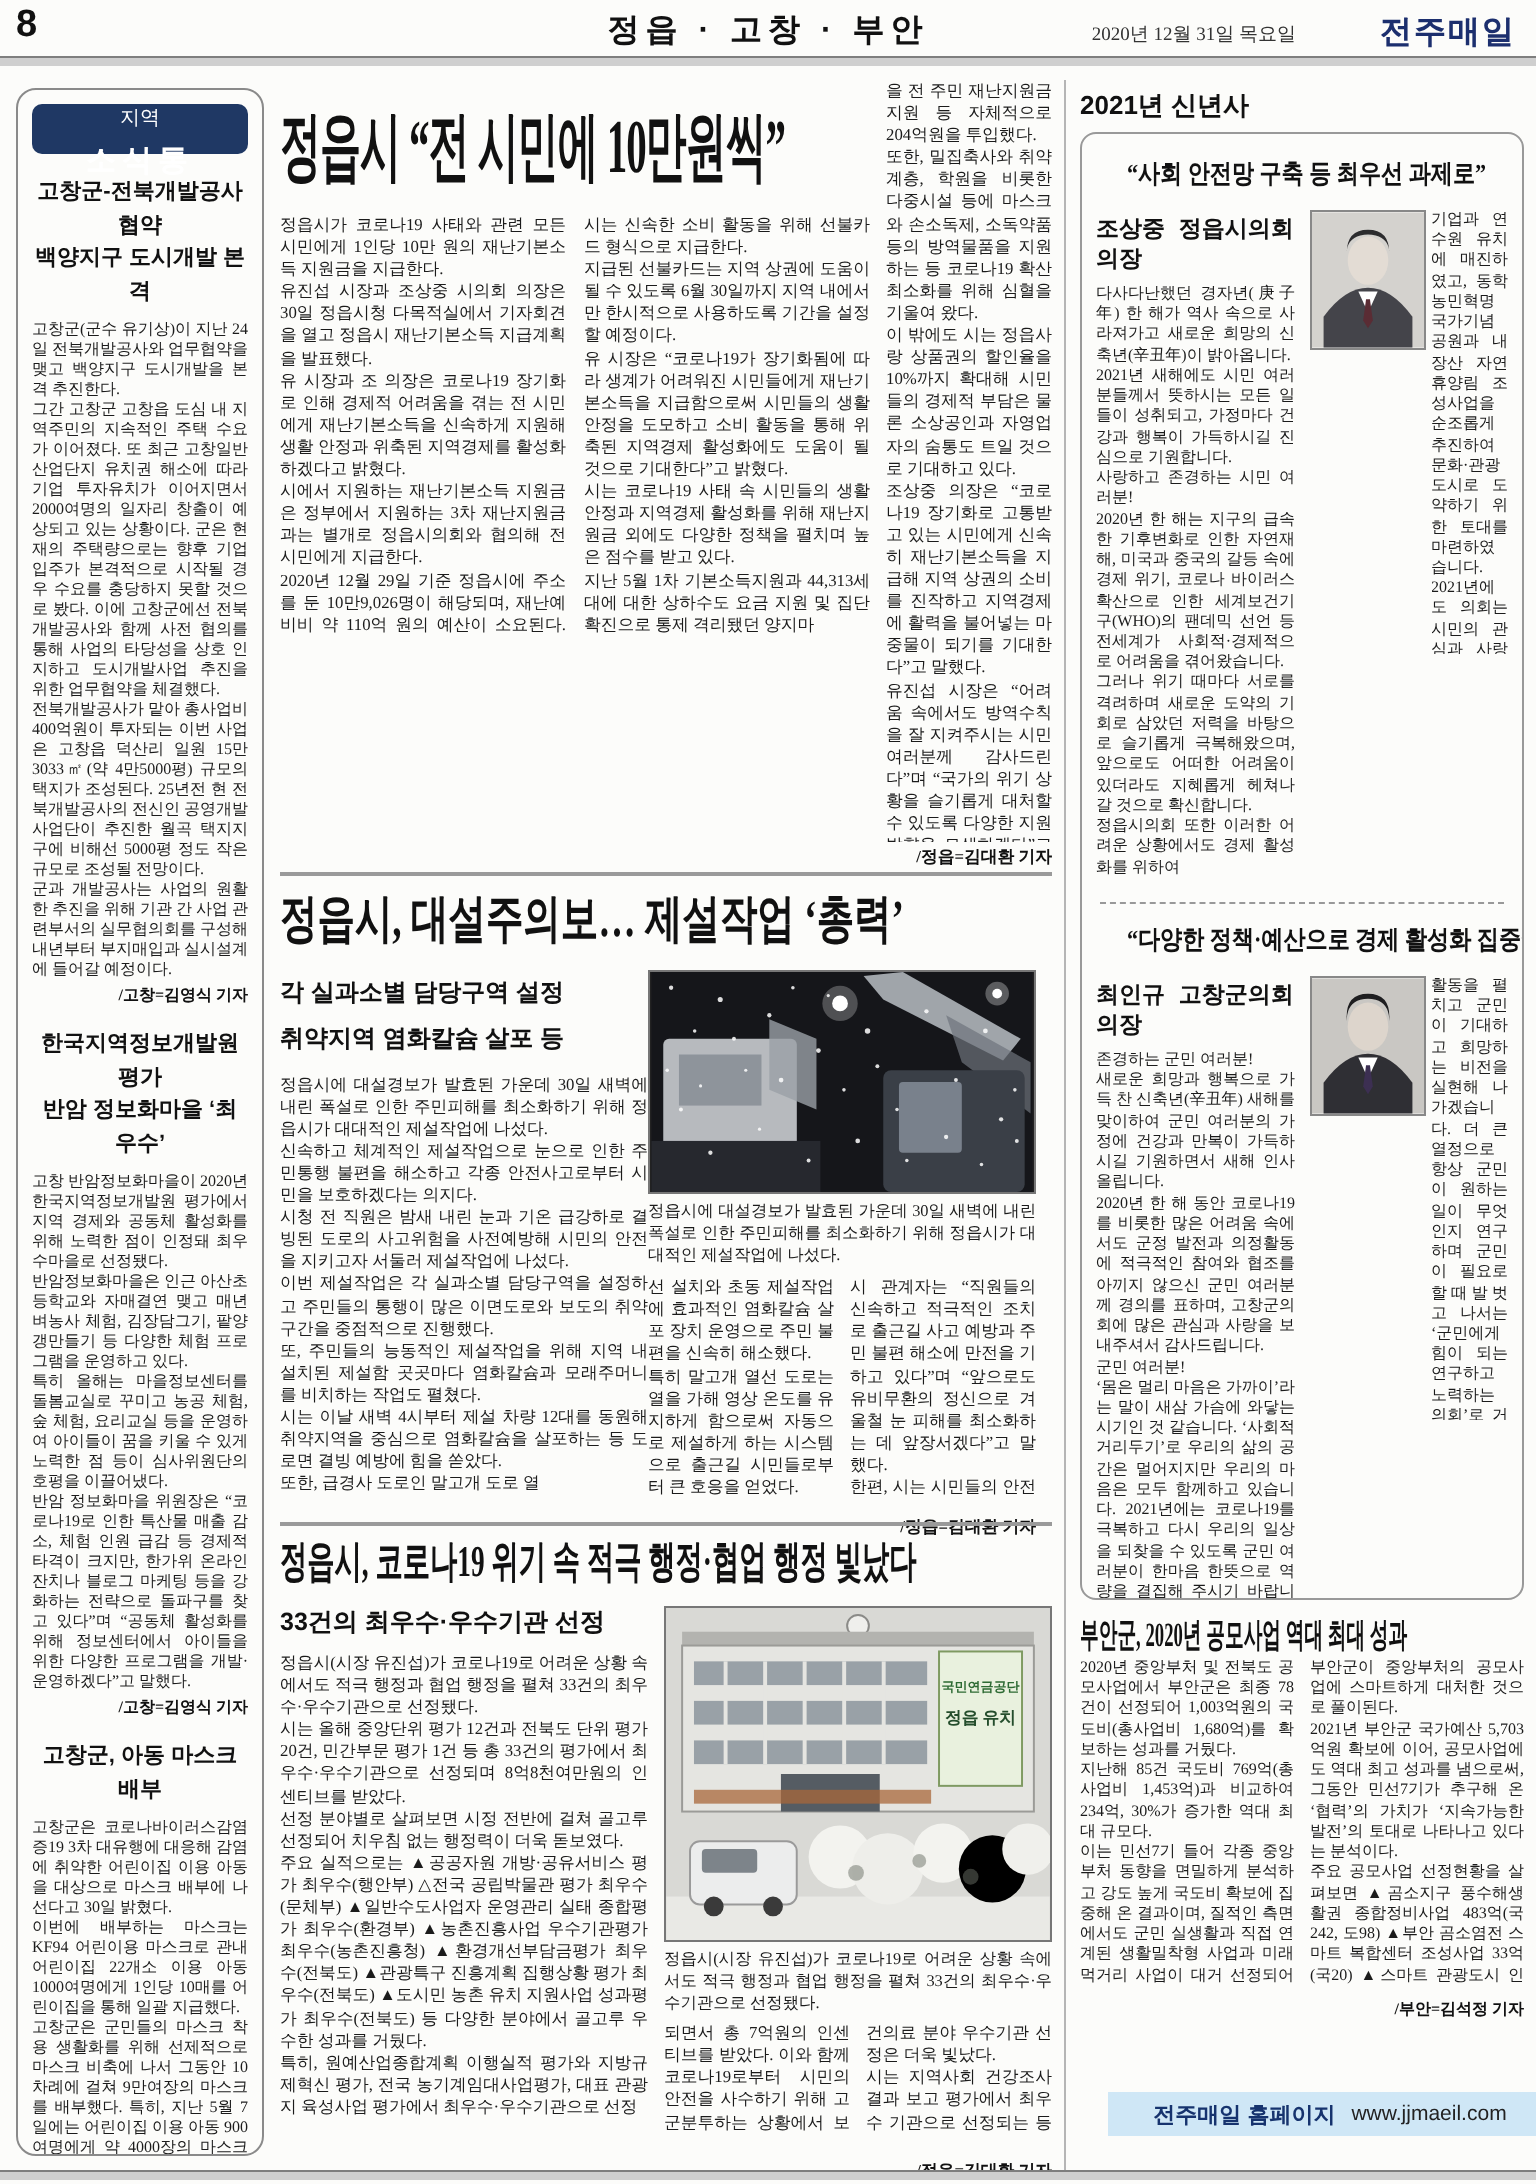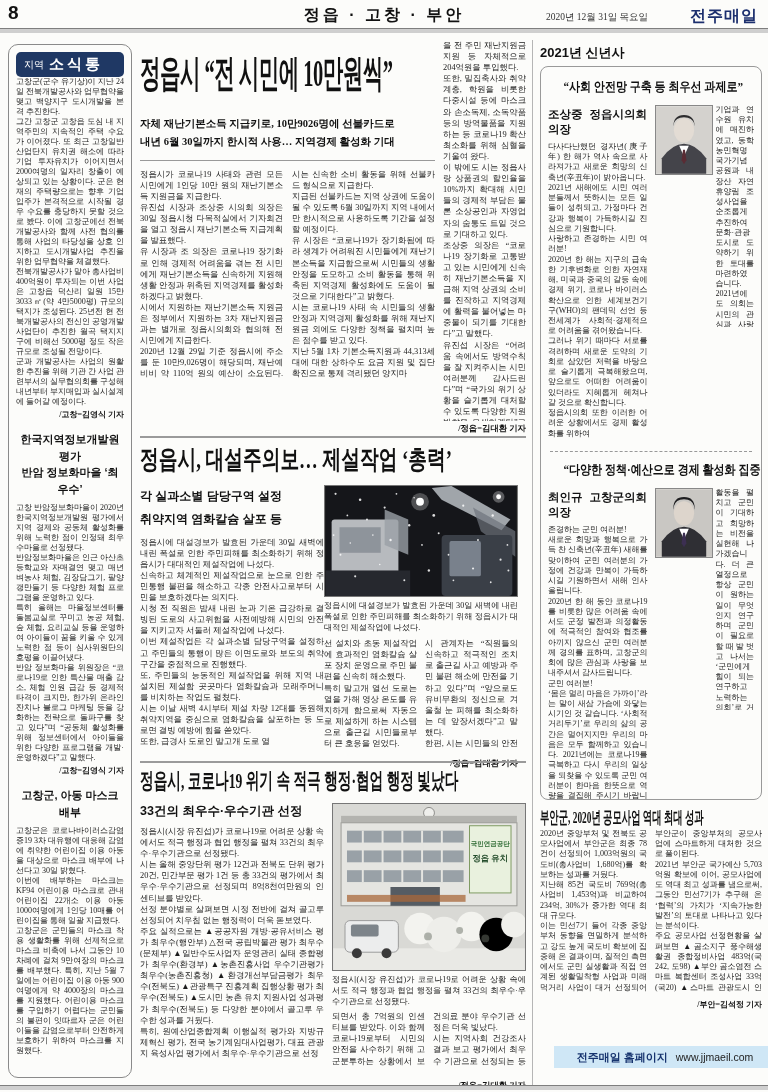--- a/index.html
+++ b/index.html
@@ -21,21 +21,21 @@
   
   .body { font-size:8.4px; line-height:1.32; text-align:justify; white-space:pre-line; overflow:hidden; color:#1b1b1b; }
   .byline { text-align:right; font-weight:bold; font-size:8.4px; padding-top:2px; }
   .colflex { display:flex; flex-direction:column; }
   .colflex > .body { flex:1; }
 
   
   .sidebar { position:absolute; left:8px; top:44px; width:124px; height:1034px;
     border:1.5px solid #8a8a8a; border-radius:10px; padding:7px 7px; overflow:hidden; }
   .sb-band { background:#1f3864; color:#fff; border-radius:5px; height:25px;
-    display:flex; align-items:center; gap:5px; padding:0 8px; }
+    display:flex; align-items:center; gap:5px; padding:0 8px;flex-direction:column; }
   .sb-small { font-size:10px; }
   .sb-big { font-size:15px; font-weight:bold; letter-spacing:3px; font-family:"Liberation Sans","DejaVu Sans",sans-serif;}
   .sb-title { font-size:11px; font-weight:bold; text-align:center; line-height:1.5;
     margin:11px 0 6px; white-space:pre-line; font-family:"Liberation Sans","DejaVu Sans",sans-serif;}
   .sb-body { font-size:8px; line-height:1.25; }
   .sb-byline { font-size:8px; }
 
   
   .main-article { position:absolute; left:140px; top:40px; width:386px; height:394px; display:flex; gap:8px; }
   .ma-left { width:295px; }
@@ -114,20 +114,22 @@
   <div class="h-date">2020년 12월 31일 목요일</div>
   <div class="h-masthead">전주매일</div>
   <div class="hrule"></div>
 
   <aside class="sidebar">
     <div class="sb-band">
       <span class="sb-small">지역</span>
       <span class="sb-big">소식통</span>
     </div>
     <div class="sb-item">
+      <div class="sb-title">고창군-전북개발공사 협약
+백양지구 도시개발 본격</div>
       <div class="body sb-body">고창군(군수 유기상)이 지난 24일 전북개발공사와 업무협약을 맺고 백양지구 도시개발을 본격 추진한다.
 그간 고창군 고창읍 도심 내 지역주민의 지속적인 주택 수요가 이어졌다. 또 최근 고창일반산업단지 유치권 해소에 따라 기업 투자유치가 이어지면서 2000여명의 일자리 창출이 예상되고 있는 상황이다. 군은 현재의 주택량으로는 향후 기업입주가 본격적으로 시작될 경우 수요를 충당하지 못할 것으로 봤다. 이에 고창군에선 전북개발공사와 함께 사전 협의를 통해 사업의 타당성을 상호 인지하고 도시개발사업 추진을 위한 업무협약을 체결했다.
 전북개발공사가 맡아 총사업비 400억원이 투자되는 이번 사업은 고창읍 덕산리 일원 15만3033㎡(약 4만5000평) 규모의 택지가 조성된다. 25년전 현 전북개발공사의 전신인 공영개발사업단이 추진한 월곡 택지지구에 비해선 5000평 정도 작은 규모로 조성될 전망이다.
 군과 개발공사는 사업의 원활한 추진을 위해 기관 간 사업 관련부서의 실무협의회를 구성해 내년부터 부지매입과 실시설계에 들어갈 예정이다.</div>
       <div class="byline sb-byline">/고창=김영식 기자</div>
     </div>
     <div class="sb-item">
       <div class="sb-title">한국지역정보개발원 평가
 반암 정보화마을 ‘최우수’</div>
       <div class="body sb-body">고창 반암정보화마을이 2020년 한국지역정보개발원 평가에서 지역 경제와 공동체 활성화를 위해 노력한 점이 인정돼 최우수마을로 선정됐다.
@@ -141,22 +143,20 @@
       <div class="body sb-body">고창군은 코로나바이러스감염증19 3차 대유행에 대응해 감염에 취약한 어린이집 이용 아동을 대상으로 마스크 배부에 나선다고 30일 밝혔다.
 이번에 배부하는 마스크는 KF94 어린이용 마스크로 관내 어린이집 22개소 이용 아동 1000여명에게 1인당 10매를 어린이집을 통해 일괄 지급했다.
 고창군은 군민들의 마스크 착용 생활화를 위해 선제적으로 마스크 비축에 나서 그동안 10차례에 걸쳐 9만여장의 마스크를 배부했다. 특히, 지난 5월 7일에는 어린이집 이용 아동 900여명에게 약 4000장의 마스크를 지원했다. 어린이용 마스크를 구입하기 어렵다는 군민들의 불편이 잇따르자 군은 어린이들을 감염으로부터 안전하게 보호하기 위하여 마스크를 지원했다.</div>
 
     </div>
   </aside>
 
   <section class="main-article">
     <div class="ma-left">
       <h1 class="ma-headline">정읍시 “전 시민에 10만원씩”</h1>
-      <div class="ma-subhead">자체 재난기본소득 지급키로, 10만9026명에 선불카드로
-내년 6월 30일까지 한시적 사용… 지역경제 활성화 기대</div>
       <div class="body ma-body">정읍시가 코로나19 사태와 관련 모든 시민에게 1인당 10만 원의 재난기본소득 지원금을 지급한다.
 유진섭 시장과 조상중 시의회 의장은 30일 정읍시청 다목적실에서 기자회견을 열고 정읍시 재난기본소득 지급계획을 발표했다.
 유 시장과 조 의장은 코로나19 장기화로 인해 경제적 어려움을 겪는 전 시민에게 재난기본소득을 신속하게 지원해 생활 안정과 위축된 지역경제를 활성화하겠다고 밝혔다.
 시에서 지원하는 재난기본소득 지원금은 정부에서 지원하는 3차 재난지원금과는 별개로 정읍시의회와 협의해 전 시민에게 지급한다.
 2020년 12월 29일 기준 정읍시에 주소를 둔 10만9,026명이 해당되며, 재난예비비 약 110억 원의 예산이 소요된다. 시는 신속한 소비 활동을 위해 선불카드 형식으로 지급한다.
 지급된 선불카드는 지역 상권에 도움이 될 수 있도록 6월 30일까지 지역 내에서만 한시적으로 사용하도록 기간을 설정할 예정이다.
 유 시장은 “코로나19가 장기화됨에 따라 생계가 어려워진 시민들에게 재난기본소득을 지급함으로써 시민들의 생활 안정을 도모하고 소비 활동을 통해 위축된 지역경제 활성화에도 도움이 될 것으로 기대한다”고 밝혔다.
 시는 코로나19 사태 속 시민들의 생활 안정과 지역경제 활성화를 위해 재난지원금 외에도 다양한 정책을 펼치며 높은 점수를 받고 있다.
 지난 5월 1차 기본소득지원과 44,313세대에 대한 상하수도 요금 지원 및 집단 확진으로 통제 격리됐던 양지마</div>
     </div>

